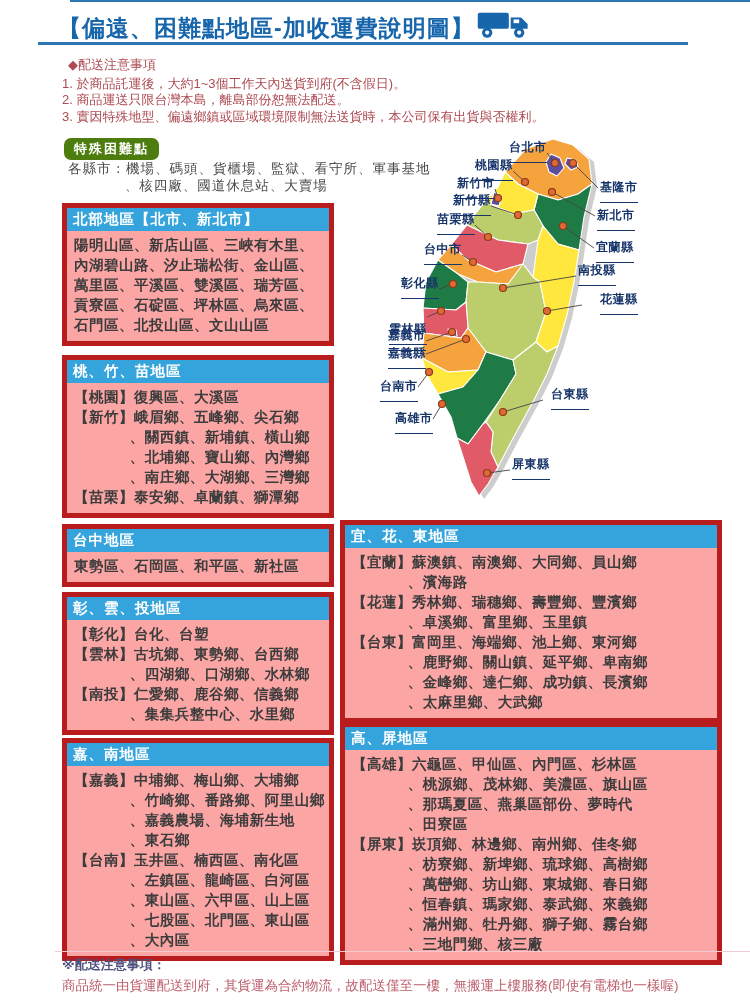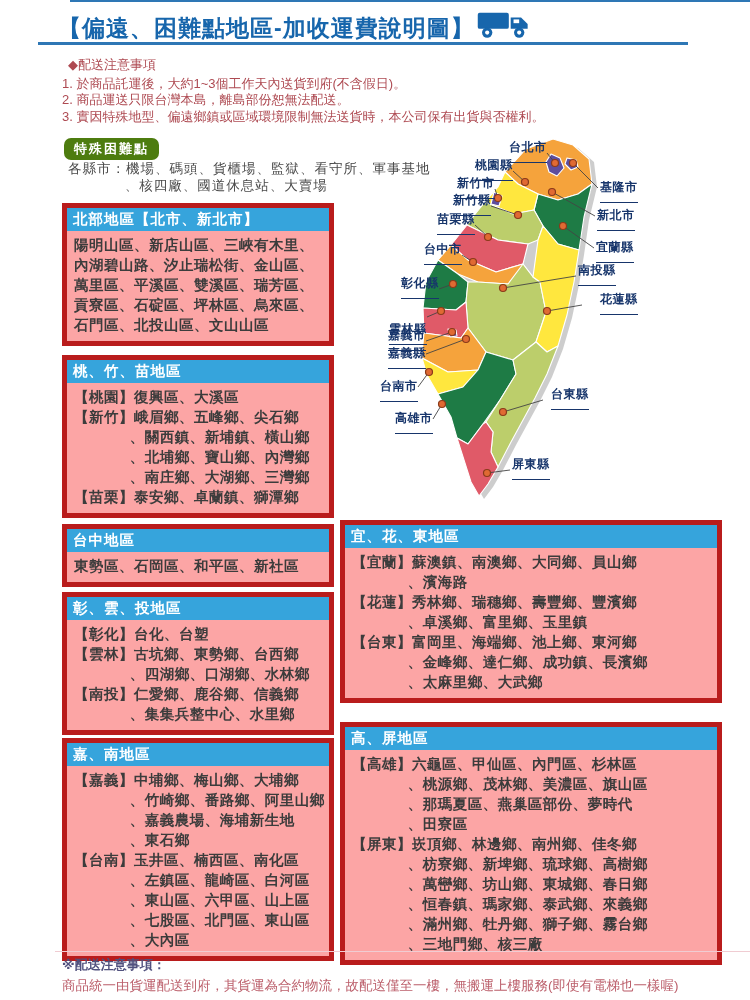--- a/index.html
+++ b/index.html
@@ -119,20 +119,21 @@
         </div>
       </div>
       <div class="region-box" style="left: 340px; top: 520px; width: 372px;">
         <div class="box-header">宜、花、東地區</div>
         <div class="box-body">
           <div class="box-line">【宜蘭】蘇澳鎮、南澳鄉、大同鄉、員山鄉</div>
           <div class="box-line cont">、濱海路</div>
           <div class="box-line">【花蓮】秀林鄉、瑞穗鄉、壽豐鄉、豐濱鄉</div>
           <div class="box-line cont">、卓溪鄉、富里鄉、玉里鎮</div>
           <div class="box-line">【台東】富岡里、海端鄉、池上鄉、東河鄉</div>
+          <div class="box-line cont">、鹿野鄉、關山鎮、延平鄉、卑南鄉</div>
           <div class="box-line cont">、金峰鄉、達仁鄉、成功鎮、長濱鄉</div>
           <div class="box-line cont">、太麻里鄉、大武鄉</div>
         </div>
       </div>
       <div class="region-box" style="left: 340px; top: 722px; width: 372px;">
         <div class="box-header">高、屏地區</div>
         <div class="box-body">
           <div class="box-line">【高雄】六龜區、甲仙區、內門區、杉林區</div>
           <div class="box-line cont">、桃源鄉、茂林鄉、美濃區、旗山區</div>
           <div class="box-line cont">、那瑪夏區、燕巢區部份、夢時代</div>

